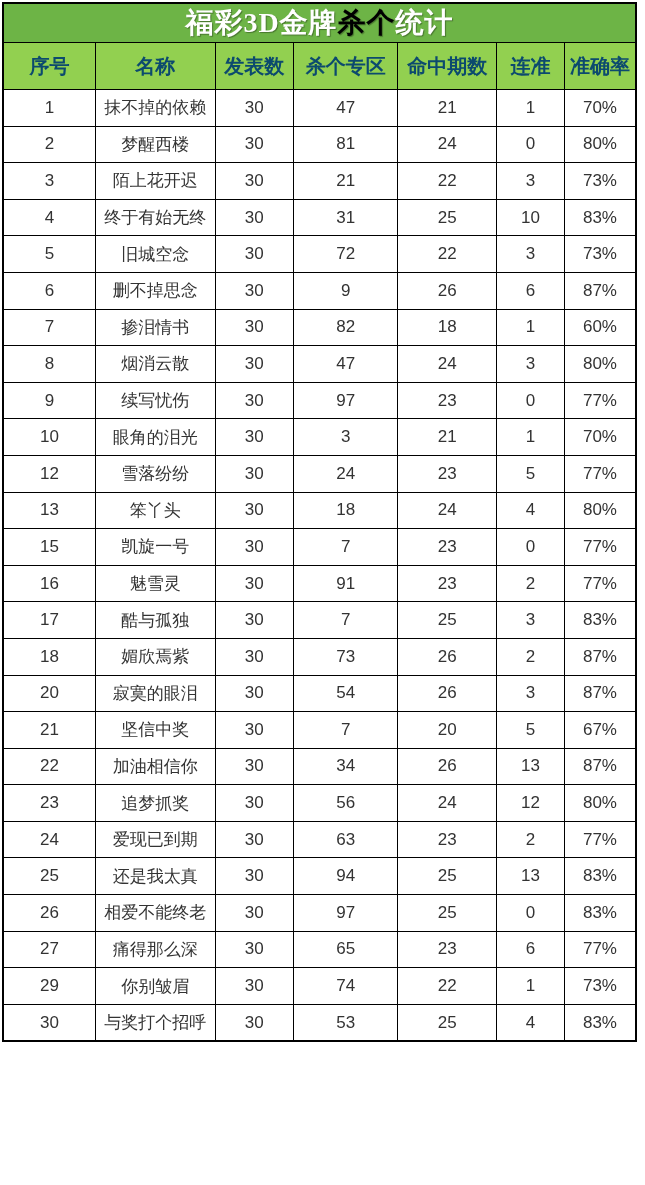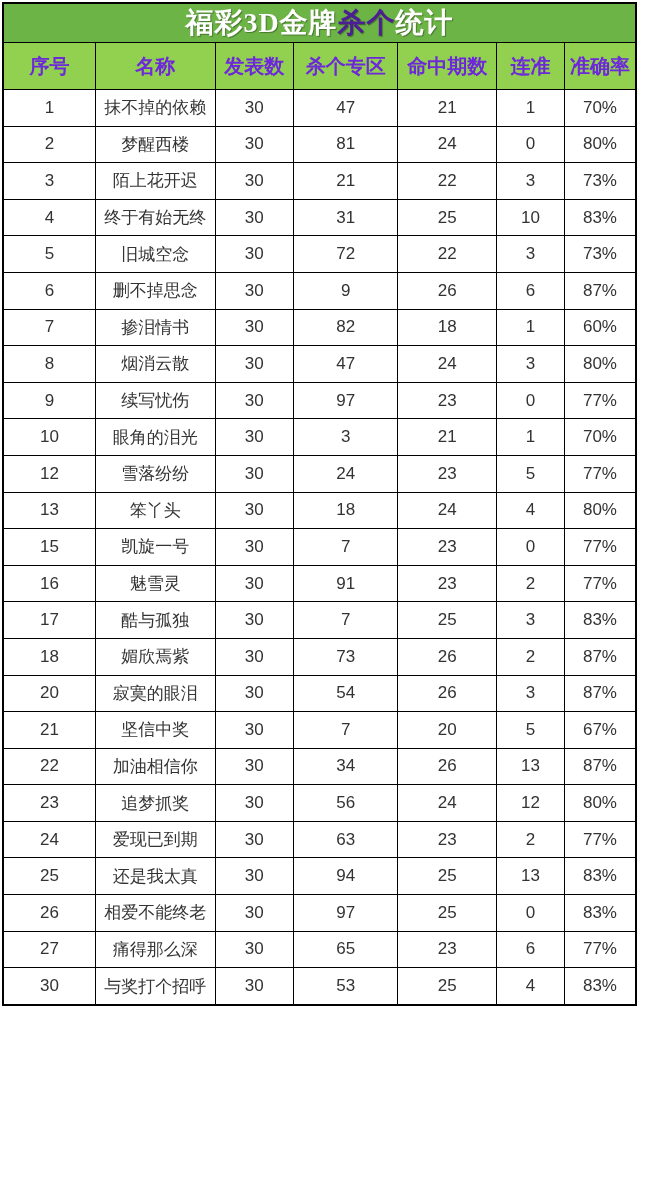--- a/index.html
+++ b/index.html
@@ -36,29 +36,29 @@
     vertical-align: middle;
     border: 1px solid #000000;
     font-family: "Liberation Serif", "DejaVu Serif", serif;
     font-size: 28px;
     font-weight: bold;
     color: #ffffff;
     letter-spacing: 1px;
     text-shadow: 1px 1px 1px rgba(0,0,0,0.35);
     padding: 0;
   }
-  .title-cell .hl { color: #4c1d95; }
+  .title-cell .hl { color: #000000; }
   th.col-header {
     background: #92d050;
     height: 38px;
     border: 1px solid #000000;
     font-family: "Liberation Serif", "DejaVu Serif", serif;
     font-size: 20px;
     font-weight: bold;
-    color: #6d28d9;
+    color: #0c4a6e;
     text-align: center;
     vertical-align: middle;
     padding: 4px;
   }
   td.cell {
     background: #ffffff;
     height: 35.6px;
     border: 1px solid #000000;
     font-size: 17px;
     color: #333333;
@@ -308,20 +308,29 @@
         <tr>
           <td class="cell">27</td>
           <td class="cell">痛得那么深</td>
           <td class="cell">30</td>
           <td class="cell">65</td>
           <td class="cell">23</td>
           <td class="cell">6</td>
           <td class="cell">77%</td>
         </tr>
         <tr>
+          <td class="cell">29</td>
+          <td class="cell">你别皱眉</td>
+          <td class="cell">30</td>
+          <td class="cell">74</td>
+          <td class="cell">22</td>
+          <td class="cell">1</td>
+          <td class="cell">73%</td>
+        </tr>
+        <tr>
           <td class="cell">30</td>
           <td class="cell">与奖打个招呼</td>
           <td class="cell">30</td>
           <td class="cell">53</td>
           <td class="cell">25</td>
           <td class="cell">4</td>
           <td class="cell">83%</td>
         </tr>
       </tbody>
   </table>

